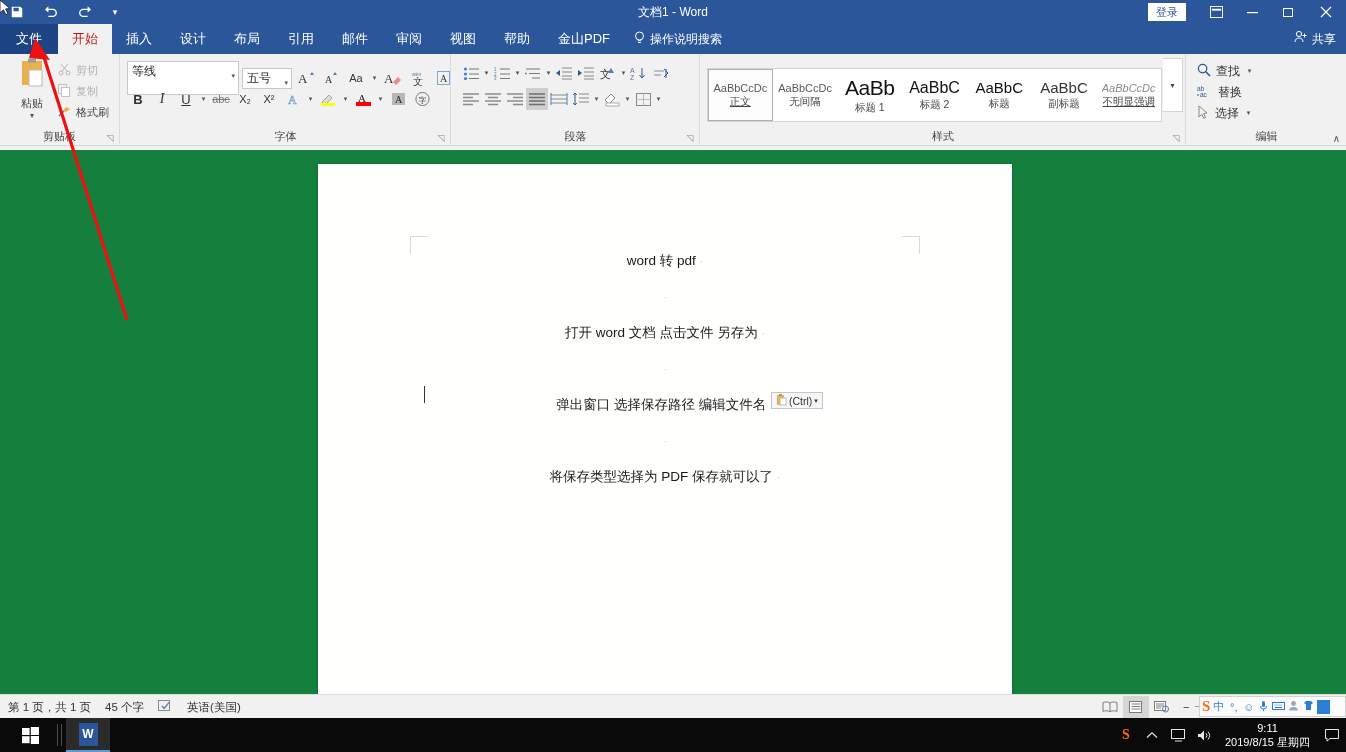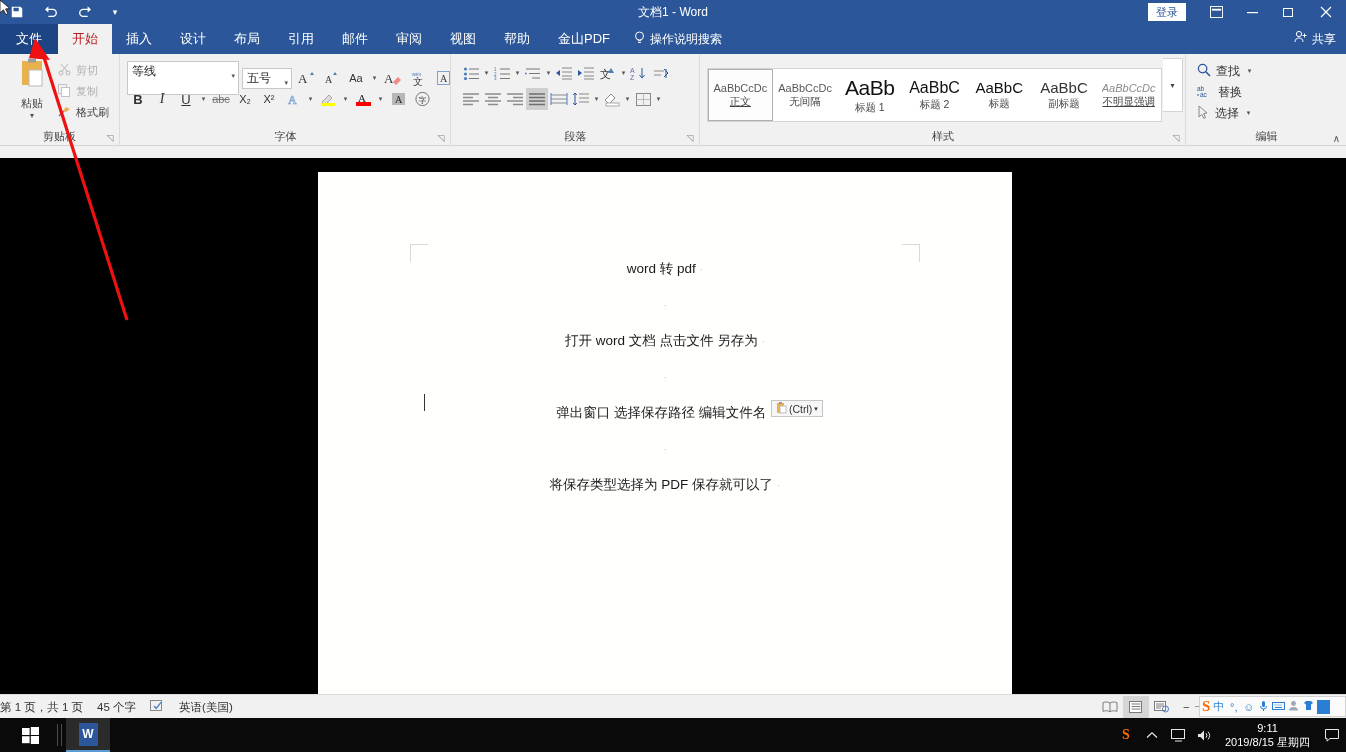--- a/index.html
+++ b/index.html
@@ -150,21 +150,21 @@
     position:absolute; left:10px; display:flex; align-items:center; gap:5px;
     font-size:12px; color:#333; height:20px;
   }
   .edit-item.e1 { top:7px; }
   .edit-item.e2 { top:28px; }
   .edit-item.e3 { top:49px; }
   .collapse-ribbon { position:absolute; right:6px; bottom:2px; font-size:10px; color:#555; }
 
   
   .doc-area {
-    position:absolute; left:0; top:158px; width:1346px; height:548px; background:#000000;
+    position:absolute; left:0; top:150px; width:1346px; height:548px; background:#15803d;
     overflow:hidden;
   }
   .page {
     position:absolute; left:318px; top:14px; width:694px; height:534px; background:#fffffe;
     box-shadow:0 0 3px rgba(0,0,0,0.25);
   }
   .corner { position:absolute; width:18px; height:18px; }
   .corner.tl { left:92px; top:72px; border-left:1px solid #d9d9d9; border-top:1px solid #d9d9d9; }
   .corner.tr { right:92px; top:72px; border-right:1px solid #d9d9d9; border-top:1px solid #d9d9d9; }
   .doc-lines { position:absolute; left:0; top:88px; width:694px; }
@@ -181,21 +181,21 @@
     border:1px solid #c6c6c6; background:#f6f6f6; display:flex; align-items:center;
     gap:2px; padding:0 4px; font-size:10.5px; color:#333;
   }
   .paste-tag .clip { font-size:11px; color:#d9a440; }
 
   
   .statusbar {
     position:absolute; left:0; top:694px; width:1346px; height:24px; background:#f1f1f1;
     border-top:1px solid #dcdcdc;
   }
-  .status-left { position:absolute; left:0; top:0; height:24px; display:flex; align-items:center; gap:14px; font-size:11.5px; color:#333; }
+  .status-left { position:absolute; left:8px; top:0; height:24px; display:flex; align-items:center; gap:14px; font-size:11.5px; color:#333; }
   .proof-ico { font-size:11px; color:#555; }
   .status-right { position:absolute; right:0; top:0; height:24px; display:flex; align-items:center; }
   .view-btn {
     width:26px; height:22px; display:flex; align-items:center; justify-content:center; font-size:12px; color:#666;
   }
   .view-btn.sel { background:#d6d6d6; }
   .zoom-area { display:flex; align-items:center; gap:6px; padding:0 8px; font-size:11px; color:#333; }
   .zoom-slider { position:relative; width:96px; height:14px; }
   .zoom-track { position:absolute; left:0; top:6px; width:96px; height:1px; background:#9a9a9a; }
   .zoom-mid { position:absolute; left:47px; top:2px; width:1px; height:9px; background:#9a9a9a; }

